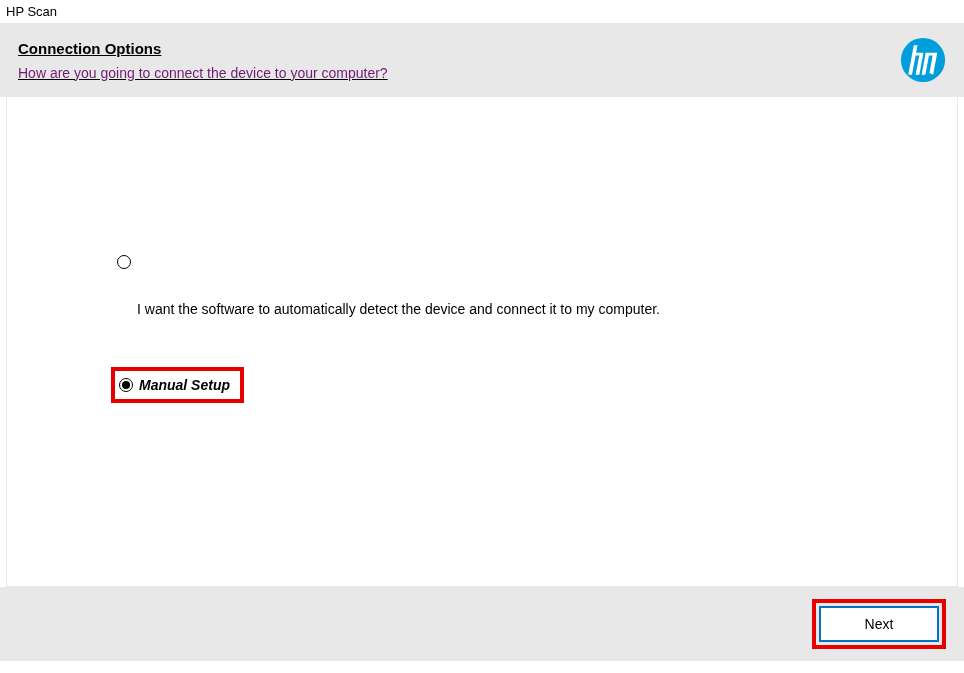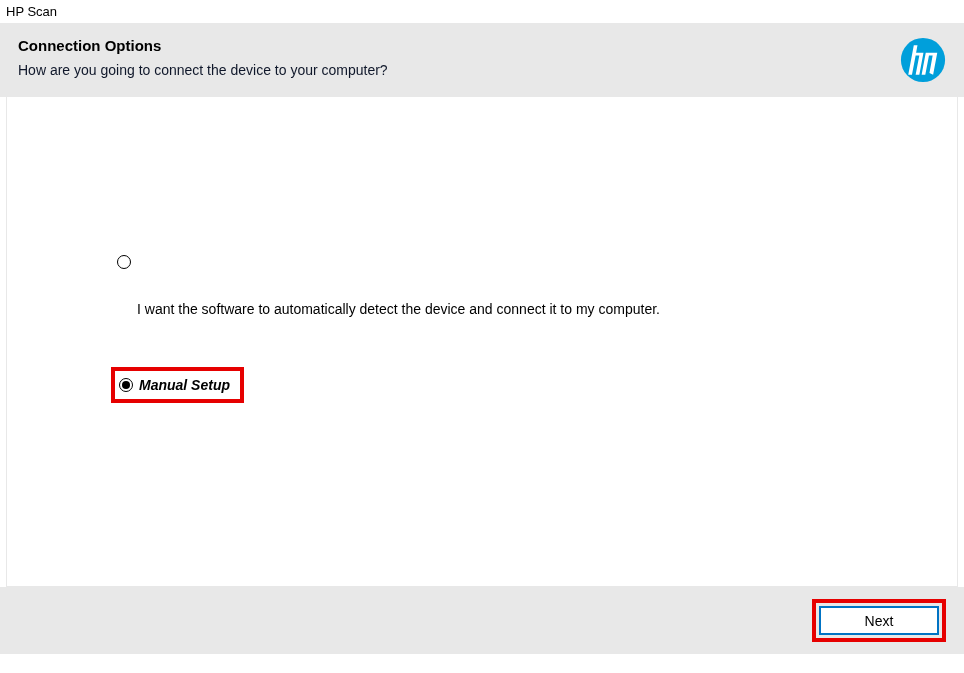--- a/index.html
+++ b/index.html
@@ -18,36 +18,37 @@
       padding: 4px 6px;
       font-size: 13px;
       color: #000;
       background: #fff;
     }
     .header-bar {
       background: #e8e8e8;
       padding: 14px 18px 14px 18px;
       position: relative;
       display: flex;
-      align-items: flex-start;
+      align-items: center;
       justify-content: space-between;
+      text-decoration: underline;
     }
     .header-text {
       display: flex;
       flex-direction: column;
     }
     .header-title {
       font-size: 15px;
       font-weight: bold;
       color: #000;
       margin-bottom: 8px;
     }
     .header-subtitle {
       font-size: 14px;
-      color: #0f172a;
+      color: #701a75;
     }
     .hp-logo {
       width: 46px;
       height: 46px;
       flex-shrink: 0;
     }
     .content-area {
       background: #fff;
       margin: 0 6px;
       padding: 0;
@@ -105,21 +106,21 @@
       padding: 12px 18px;
       display: flex;
       justify-content: flex-end;
     }
     .next-button-wrap {
       border: 4px solid #e60000;
       padding: 3px;
     }
     .next-button {
       width: 120px;
-      height: 29px;
+      height: 36px;
       background: #fff;
       border: 2px solid #0073c4;
       color: #000;
       font-size: 14px;
       cursor: pointer;
       display: flex;
       align-items: center;
       justify-content: center;
     }
   </style>

